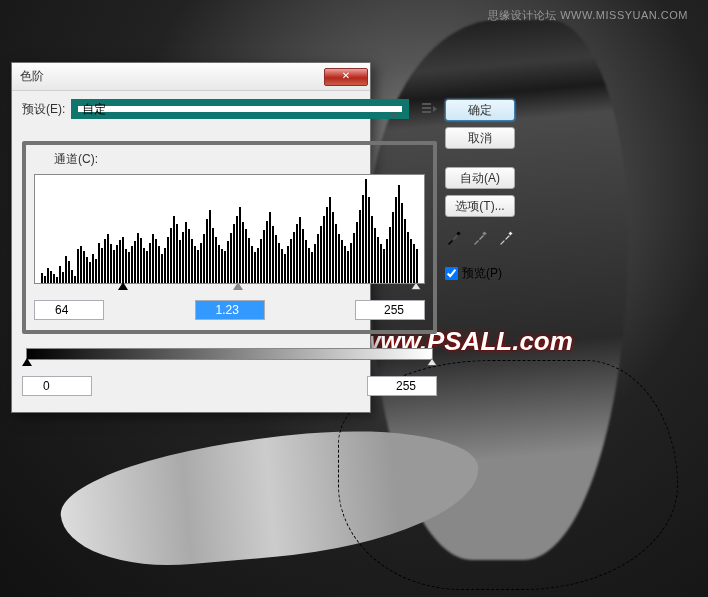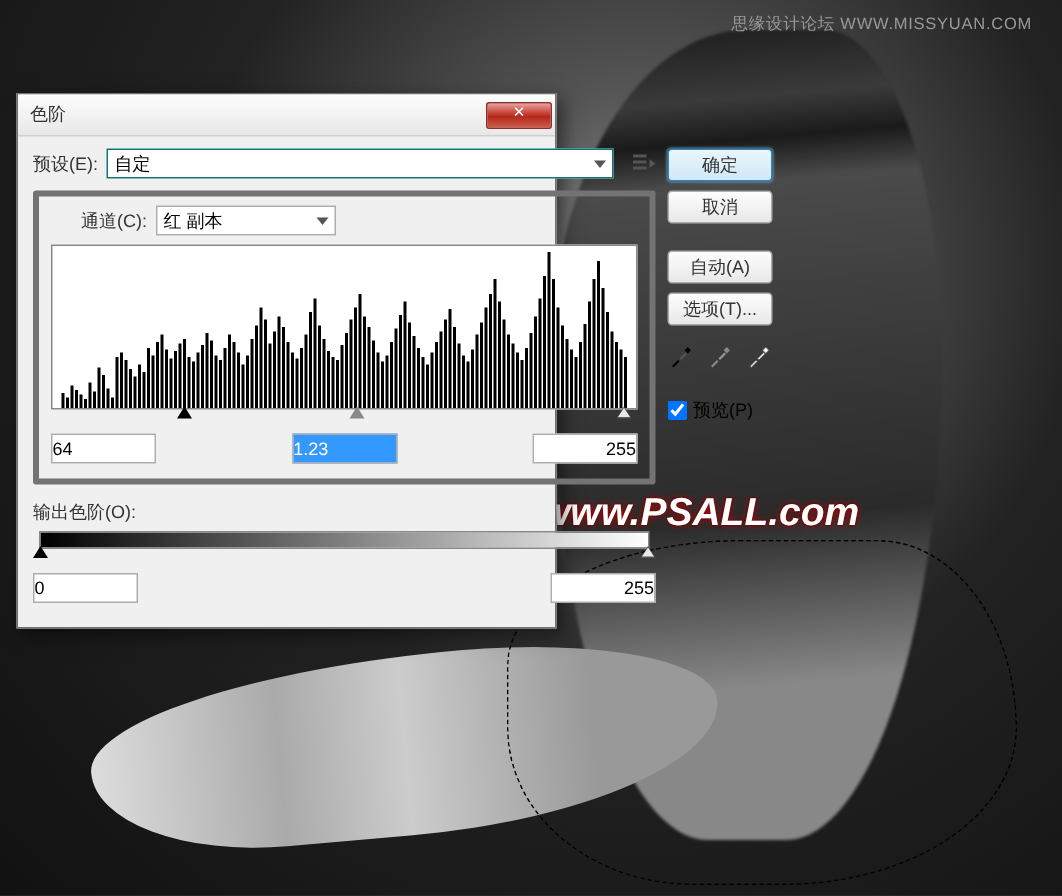--- a/index.html
+++ b/index.html
@@ -10,43 +10,43 @@
 .watermark-top{position:absolute;top:8px;right:20px;color:#999;font-size:11px;letter-spacing:.5px}
 .watermark-mid{position:absolute;top:326px;left:360px;font-size:26px;font-weight:bold;font-style:italic;color:#fff;text-shadow:0 0 4px #c00,0 0 2px #000;z-index:5}
 .selection{position:absolute;top:360px;right:30px;width:340px;height:230px;border:1px dashed #000;border-radius:50% 30% 50% 40%/40% 60% 50% 50%;z-index:4}
 .dialog{position:absolute;top:62px;left:11px;width:360px;background:#f0f0f0;border:1px solid #707070;box-shadow:4px 4px 12px rgba(0,0,0,.5);z-index:10}
 .titlebar{height:28px;background:linear-gradient(#fdfdfd,#e8e8e8);border-bottom:1px solid #cfcfcf;display:flex;align-items:center;padding:0 2px 0 8px}
 .titlebar-text{flex:1;color:#333}
 .close-btn{width:44px;height:18px;background:linear-gradient(#e9a0a0,#c43a2c 45%,#b02a1c 55%,#cf5a4a);border:1px solid #8a3028;border-radius:2px;color:#fff;text-align:center;line-height:14px;font-size:10px;cursor:pointer}
 .dlg-body{display:flex;padding:8px 10px 12px 10px;gap:8px}
 .left-col{flex:1}
 .right-col{width:90px;display:flex;flex-direction:column;gap:6px;align-items:stretch}
-.row{display:flex;align-items:center;gap:6px;margin-bottom:8px}
+.row{display:flex;align-items:center;gap:6px;margin-bottom:22px}
 .label{color:#333}
-.select{flex:1;height:20px;border:1px solid #0f766e;background:#fff;padding:0 4px;position:relative;display:flex;align-items:center}
+.select{flex:1;height:20px;border:7px solid #0f766e;background:#fff;padding:0 4px;position:relative;display:flex;align-items:center}
 .select::after{content:"";position:absolute;right:4px;top:7px;width:0;height:0;border-left:4px solid transparent;border-right:4px solid transparent;border-top:5px solid #555}
 .menu-icon{width:18px;height:16px;margin-left:4px;cursor:pointer;position:relative}
 .menu-icon::before{content:"";position:absolute;left:3px;top:2px;width:9px;height:2px;background:#555;box-shadow:0 4px 0 #555,0 8px 0 #555}
 .menu-icon::after{content:"";position:absolute;right:0;top:5px;width:0;height:0;border-top:3px solid transparent;border-bottom:3px solid transparent;border-left:4px solid #555}
 .input-group{border:4px solid #737373;border-radius:2px;padding:6px 8px 10px 8px;margin-bottom:6px}
 .group-label{color:#333;margin-bottom:4px}
 .channel-row{display:flex;align-items:center;gap:6px;margin-bottom:6px}
 .channel-label{margin-left:20px}
 .channel-select{width:120px;height:20px;border:1px solid #abadb3;background:#fff;padding:0 4px;position:relative;display:flex;align-items:center}
 .channel-select::after{content:"";position:absolute;right:4px;top:7px;width:0;height:0;border-left:4px solid transparent;border-right:4px solid transparent;border-top:5px solid #555}
 .histogram{height:110px;border:1px solid #888;background:#fff;position:relative;padding:4px 6px 0 6px;display:flex;align-items:flex-end;gap:1px;overflow:hidden}
 .histogram span{display:block;width:2px;background:#000}
 .slider-track{height:10px;position:relative;margin:0 4px 6px 4px}
 .slider-tri{position:absolute;top:-2px;width:0;height:0;border-left:5px solid transparent;border-right:5px solid transparent}
 .tri-black{border-bottom:8px solid #000;left:21%}
 .tri-gray{border-bottom:8px solid #888;left:51%}
 .tri-white{border-bottom:8px solid #555;right:0}
 .tri-white::after{content:"";position:absolute;left:-4px;top:1px;width:0;height:0;border-left:4px solid transparent;border-right:4px solid transparent;border-bottom:6px solid #e8e8e8}
 .num-row{display:flex;justify-content:space-between;gap:6px}
-.num-input{width:70px;height:20px;border:1px solid #abadb3;background:#fff;padding:0 0;display:flex;align-items:center}
+.num-input{width:70px;height:20px;border:1px solid #abadb3;background:#fff;padding:0 20px;display:flex;align-items:center}
 .num-input.selected{background:#3399ff;color:#fff}
 .output-group{padding:4px 0}
 .gradient-bar{height:12px;background:linear-gradient(90deg,#000,#fff);border:1px solid #888;margin:4px 4px 0 4px}
 .out-track{height:10px;position:relative;margin:0 4px 6px 4px}
 .out-black{position:absolute;top:-2px;left:-4px;width:0;height:0;border-left:5px solid transparent;border-right:5px solid transparent;border-bottom:8px solid #000}
 .out-white{position:absolute;top:-2px;right:-4px;width:0;height:0;border-left:5px solid transparent;border-right:5px solid transparent;border-bottom:8px solid #555}
 .out-white::after{content:"";position:absolute;left:-4px;top:1px;width:0;height:0;border-left:4px solid transparent;border-right:4px solid transparent;border-bottom:6px solid #e8e8e8}
 .btn{height:22px;border:1px solid #acacac;border-radius:3px;background:linear-gradient(#fdfdfd,#e8e8e8);color:#333;cursor:pointer;text-align:center;line-height:20px}
 .btn.primary{border:1px solid #3c7fb1;box-shadow:0 0 2px #6badde;background:linear-gradient(#eaf6fd,#d0e8f6)}
 .eyedroppers{display:flex;gap:8px;justify-content:center;margin:6px 0 10px 0}
@@ -74,23 +74,20 @@
         <span class="label">预设(E):</span>
         <div class="select">
           <span>自定</span>
         </div>
         <div class="menu-icon"></div>
       </div>
 
       <div class="input-group">
         <div class="channel-row">
           <span class="label channel-label">通道(C):</span>
-          <div class="channel-select">
-            <span>红 副本</span>
-          </div>
         </div>
         <div class="histogram" id="histogram">
             <span style="height: 9.41176%;"></span>
             <span style="height: 7.05882%;"></span>
             <span style="height: 14.1176%;"></span>
             <span style="height: 11.7647%;"></span>
             <span style="height: 8.23529%;"></span>
             <span style="height: 5.88235%;"></span>
             <span style="height: 16.4706%;"></span>
             <span style="height: 10.5882%;"></span>
@@ -225,21 +222,20 @@
           <div class="num-input selected">
               <span>1.23</span>
             </div>
           <div class="num-input" style="text-align:right;justify-content:flex-end">
               <span>255</span>
             </div>
         </div>
       </div>
 
       <div class="output-group">
-        <div class="group-label">输出色阶(O):</div>
         <div class="gradient-bar"></div>
         <div class="out-track">
           <div class="out-black"></div>
           <div class="out-white"></div>
         </div>
         <div class="num-row">
           <div class="num-input">
               <span>0</span>
             </div>
           <div class="num-input" style="justify-content:flex-end">

